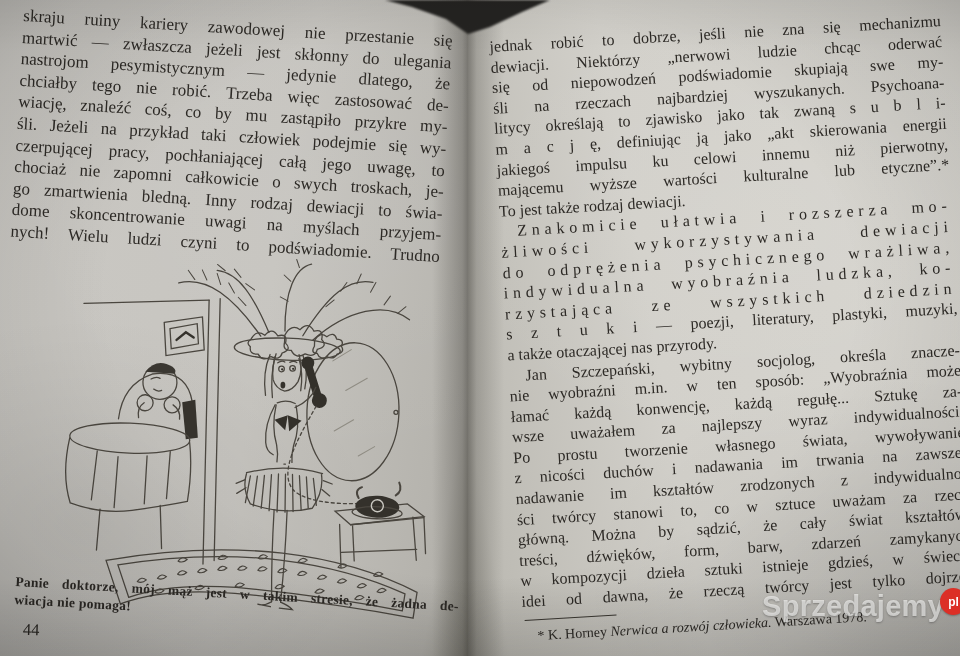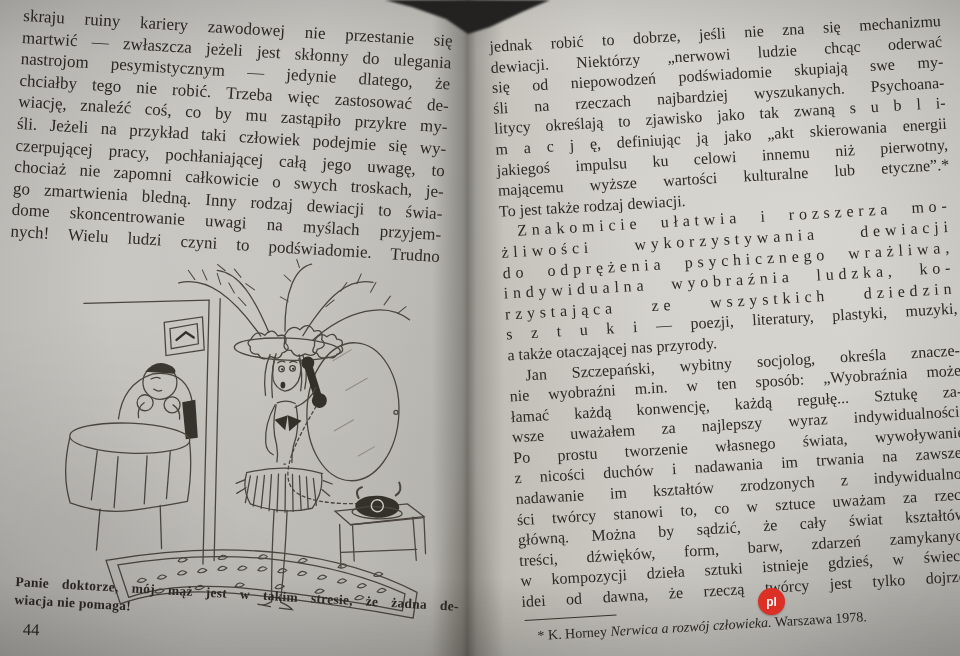--- a/index.html
+++ b/index.html
@@ -366,16 +366,17 @@
       <div class="footnote-rule"></div>
       <div class="footnote-text">
         <span>*</span><span> K. Horney </span><i>Nerwica a rozwój człowieka.</i><span> Warszawa 1978.</span>
       </div>
     </div>
   </div>
 
   <div class="vignette"></div>
 
   <div class="watermark">
+    <span class="wm-text">Sprzedajemy</span>
     <span class="wm-badge" style="background: rgb(220, 47, 38);">pl</span>
   </div>
 
 </div>
 
 </body></html>

